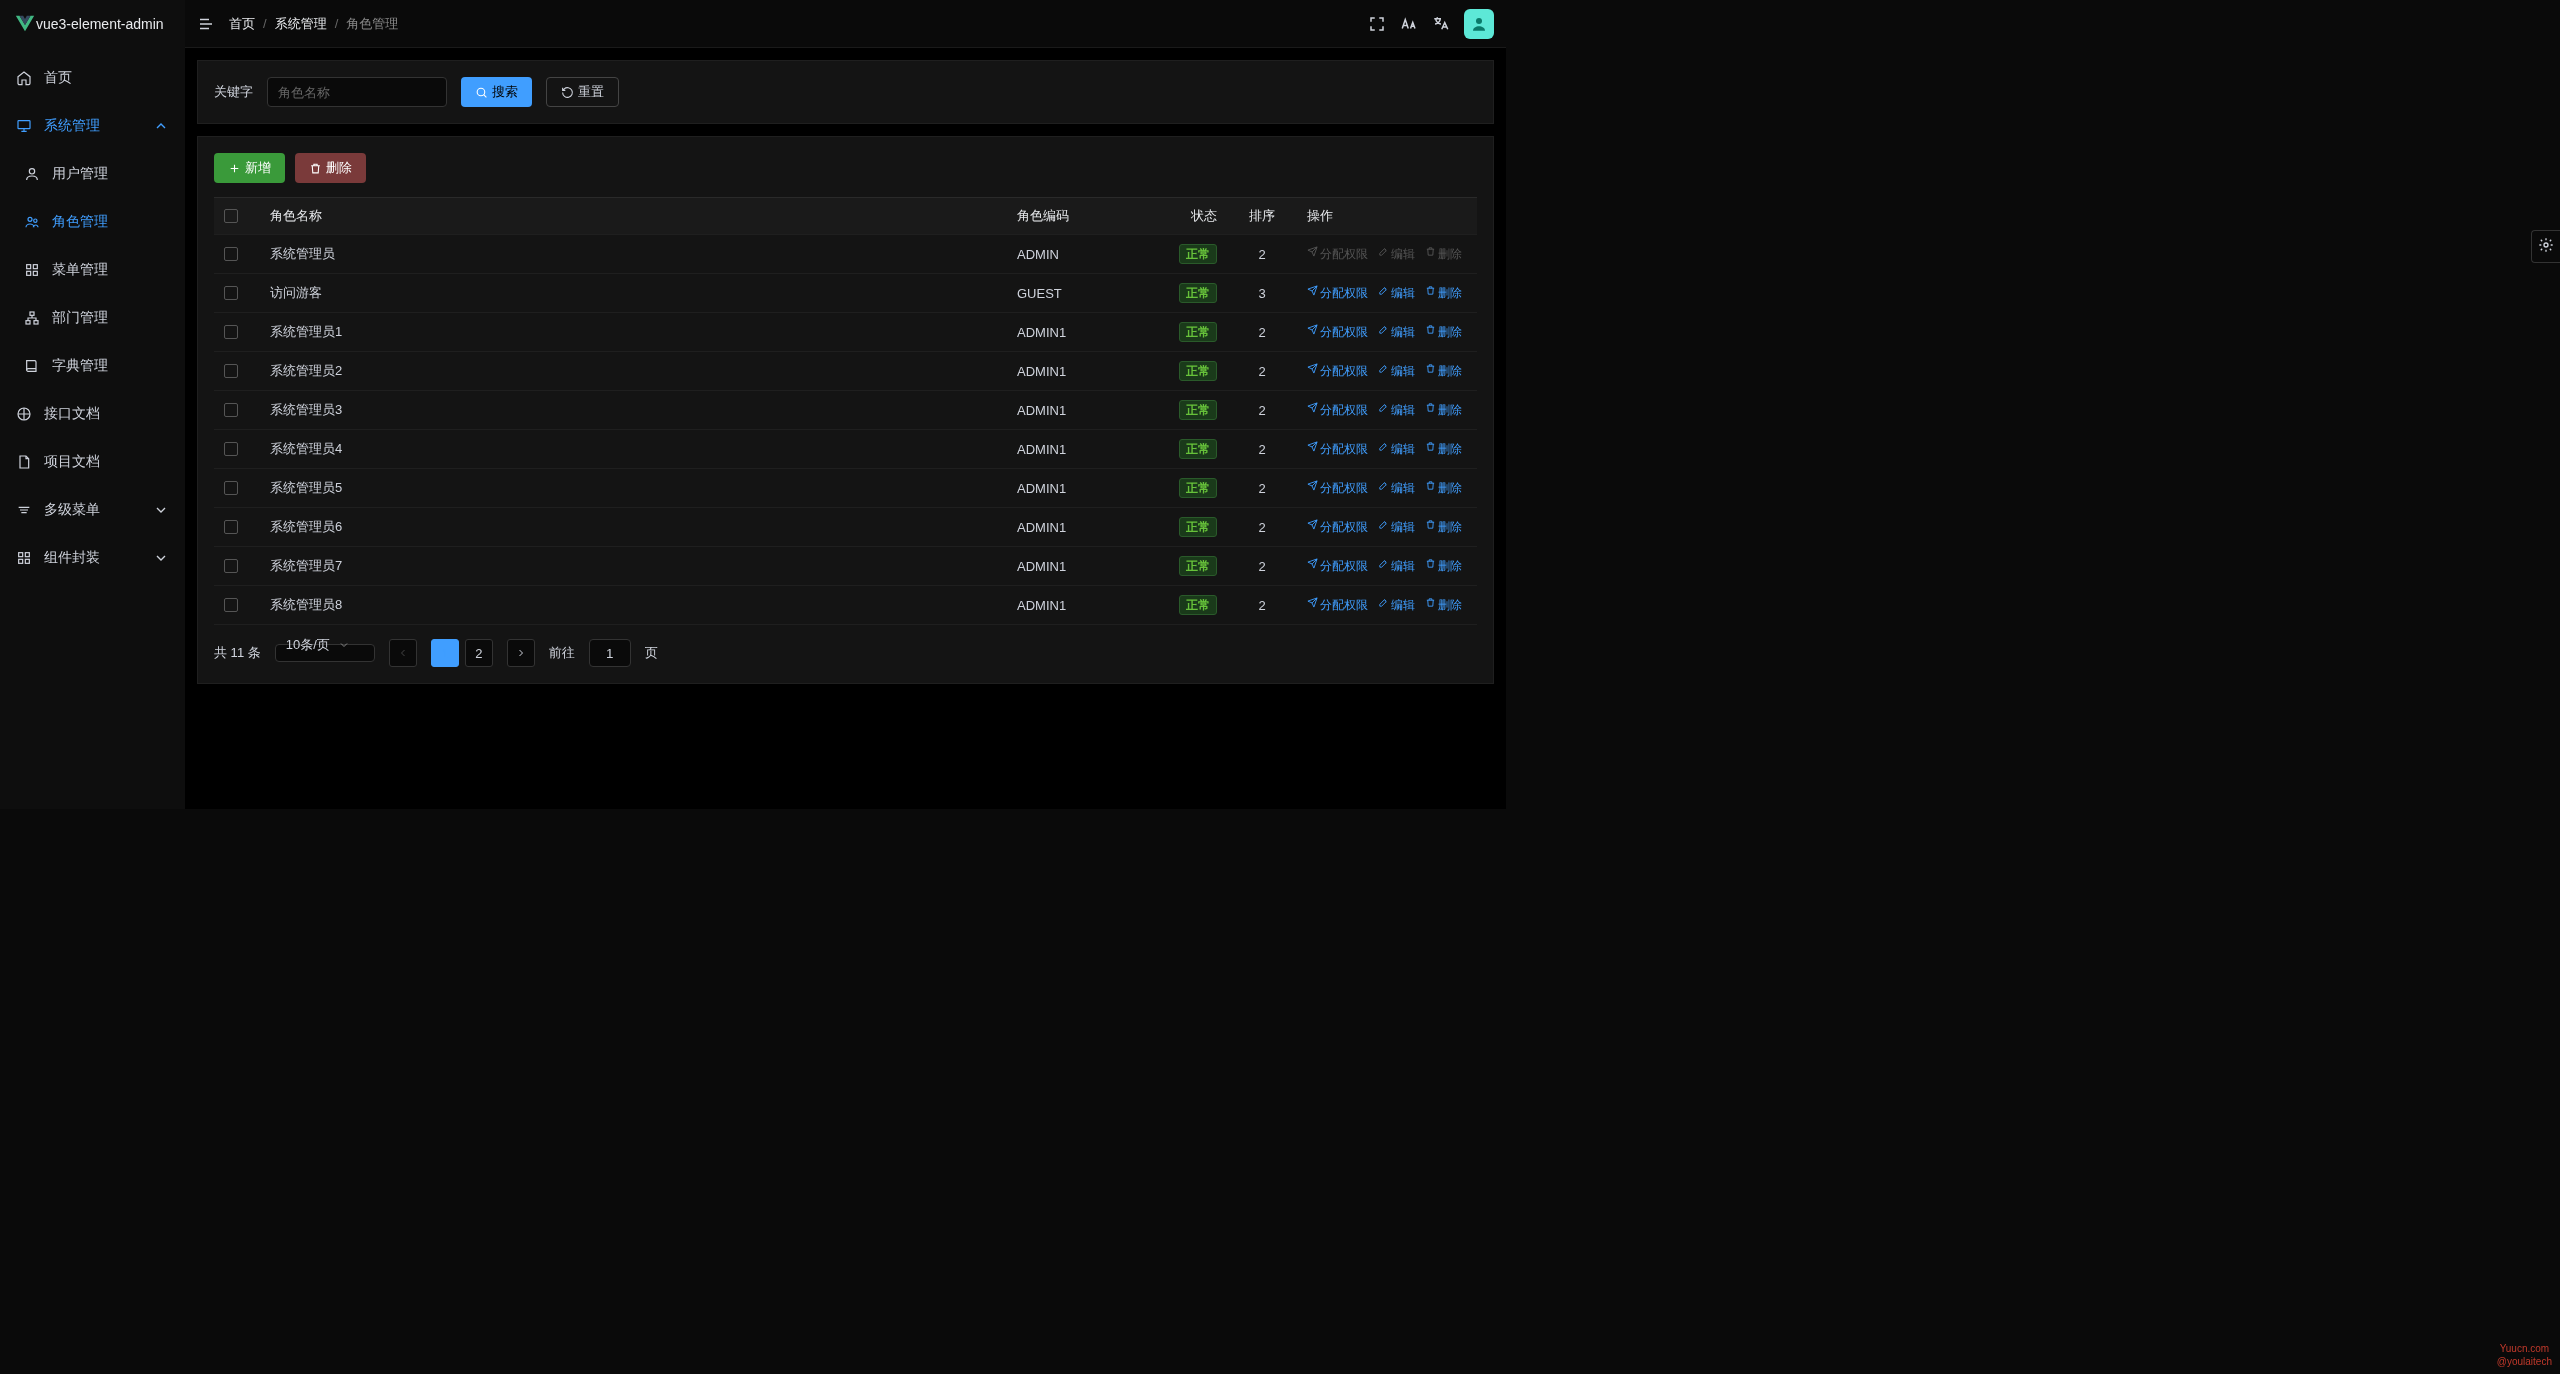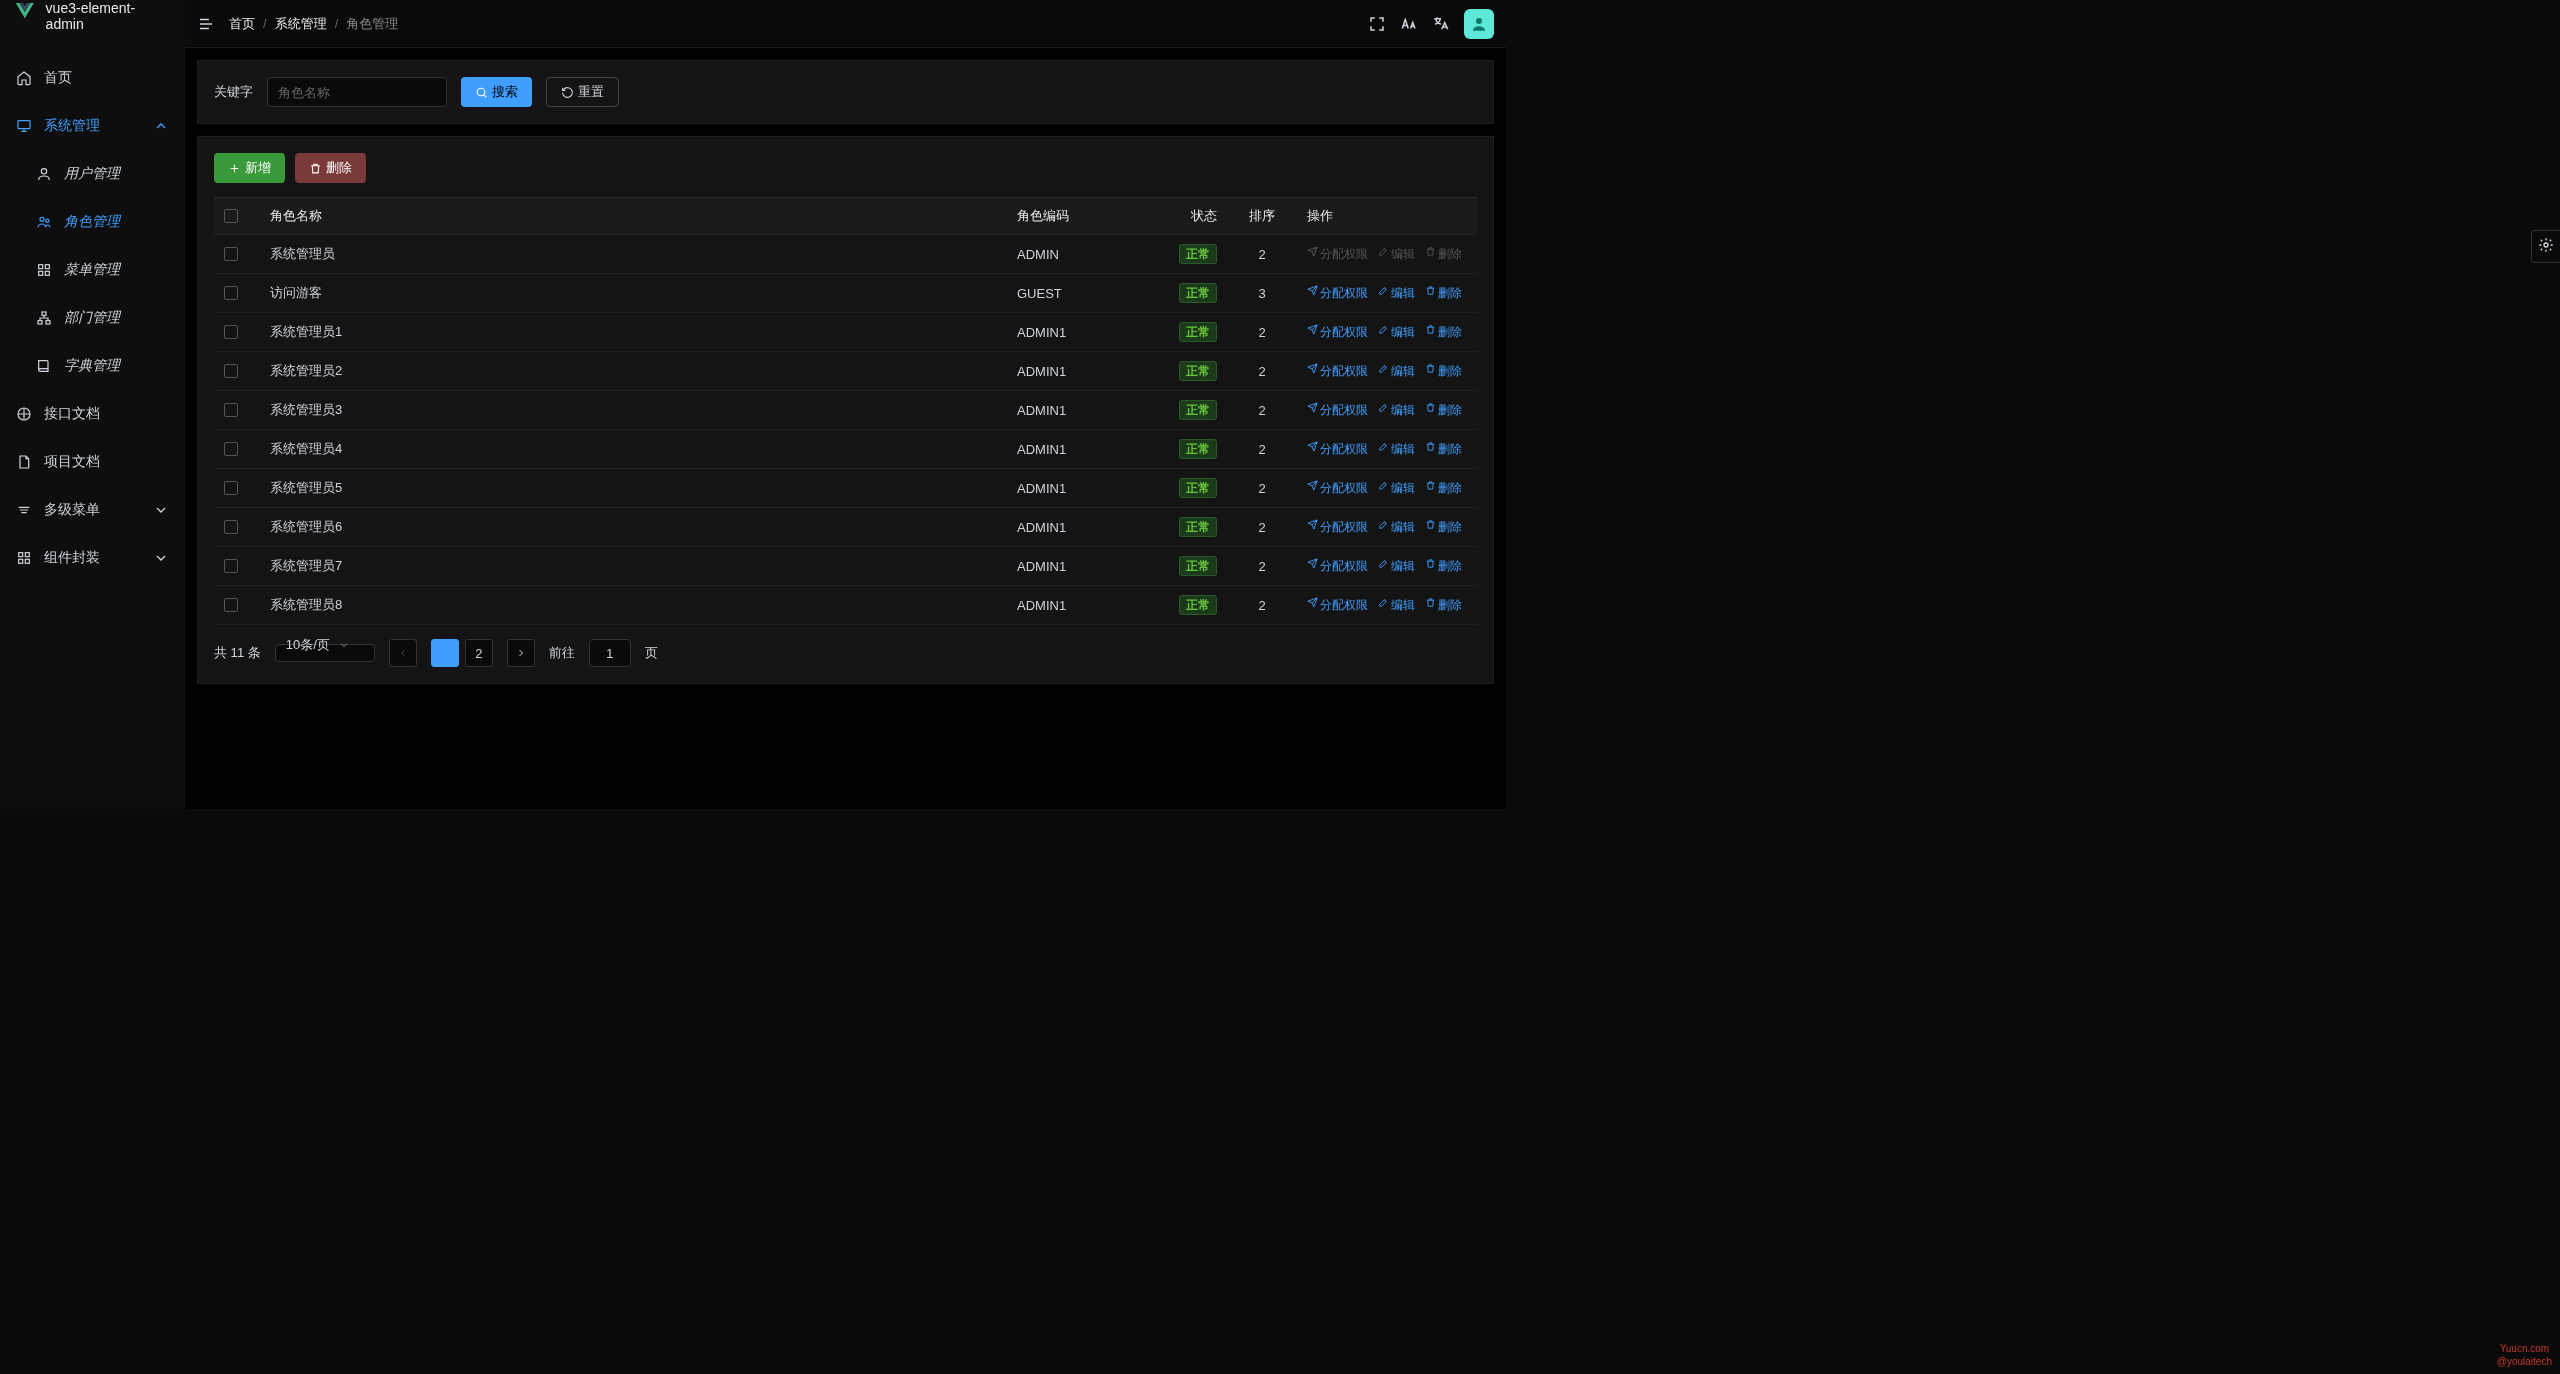--- a/index.html
+++ b/index.html
@@ -15,40 +15,40 @@
 .app { display: flex; height: 100%; }
 .sidebar {
   width: 185px;
   background: #0e0e0e;
   display: flex;
   flex-direction: column;
   flex-shrink: 0;
 }
 .logo-row {
   display: flex;
+  align-items: center;
   height: 48px;
   padding: 0 14px;
-  gap: 10px;
 }
 .logo-mark { width: 22px; height: 22px; }
 .logo-text { color: #e8eaed; font-size: 14px; font-weight: 500; }
 .menu { flex: 1; padding-top: 6px; overflow: auto; }
 .menu-item, .submenu-title, .submenu-item {
   display: flex;
   align-items: center;
   height: 48px;
   padding: 0 16px;
   gap: 12px;
   color: #cfd3dc;
   cursor: pointer;
   font-size: 14px;
 }
 .submenu-title { justify-content: space-between; }
 .submenu-title .left { display: flex; align-items: center; gap: 12px; }
-.submenu-item { padding-left: 36px; font-style: italic; }
+.submenu-item { padding-left: 24px; }
 .active { color: #409eff !important; }
 .menu svg { width: 16px; height: 16px; flex-shrink: 0; }
 .chev { width: 12px; height: 12px; }
 
 .main { flex: 1; display: flex; flex-direction: column; background: #000; }
 .topbar {
   height: 48px;
   display: flex;
   align-items: center;
   justify-content: space-between;

